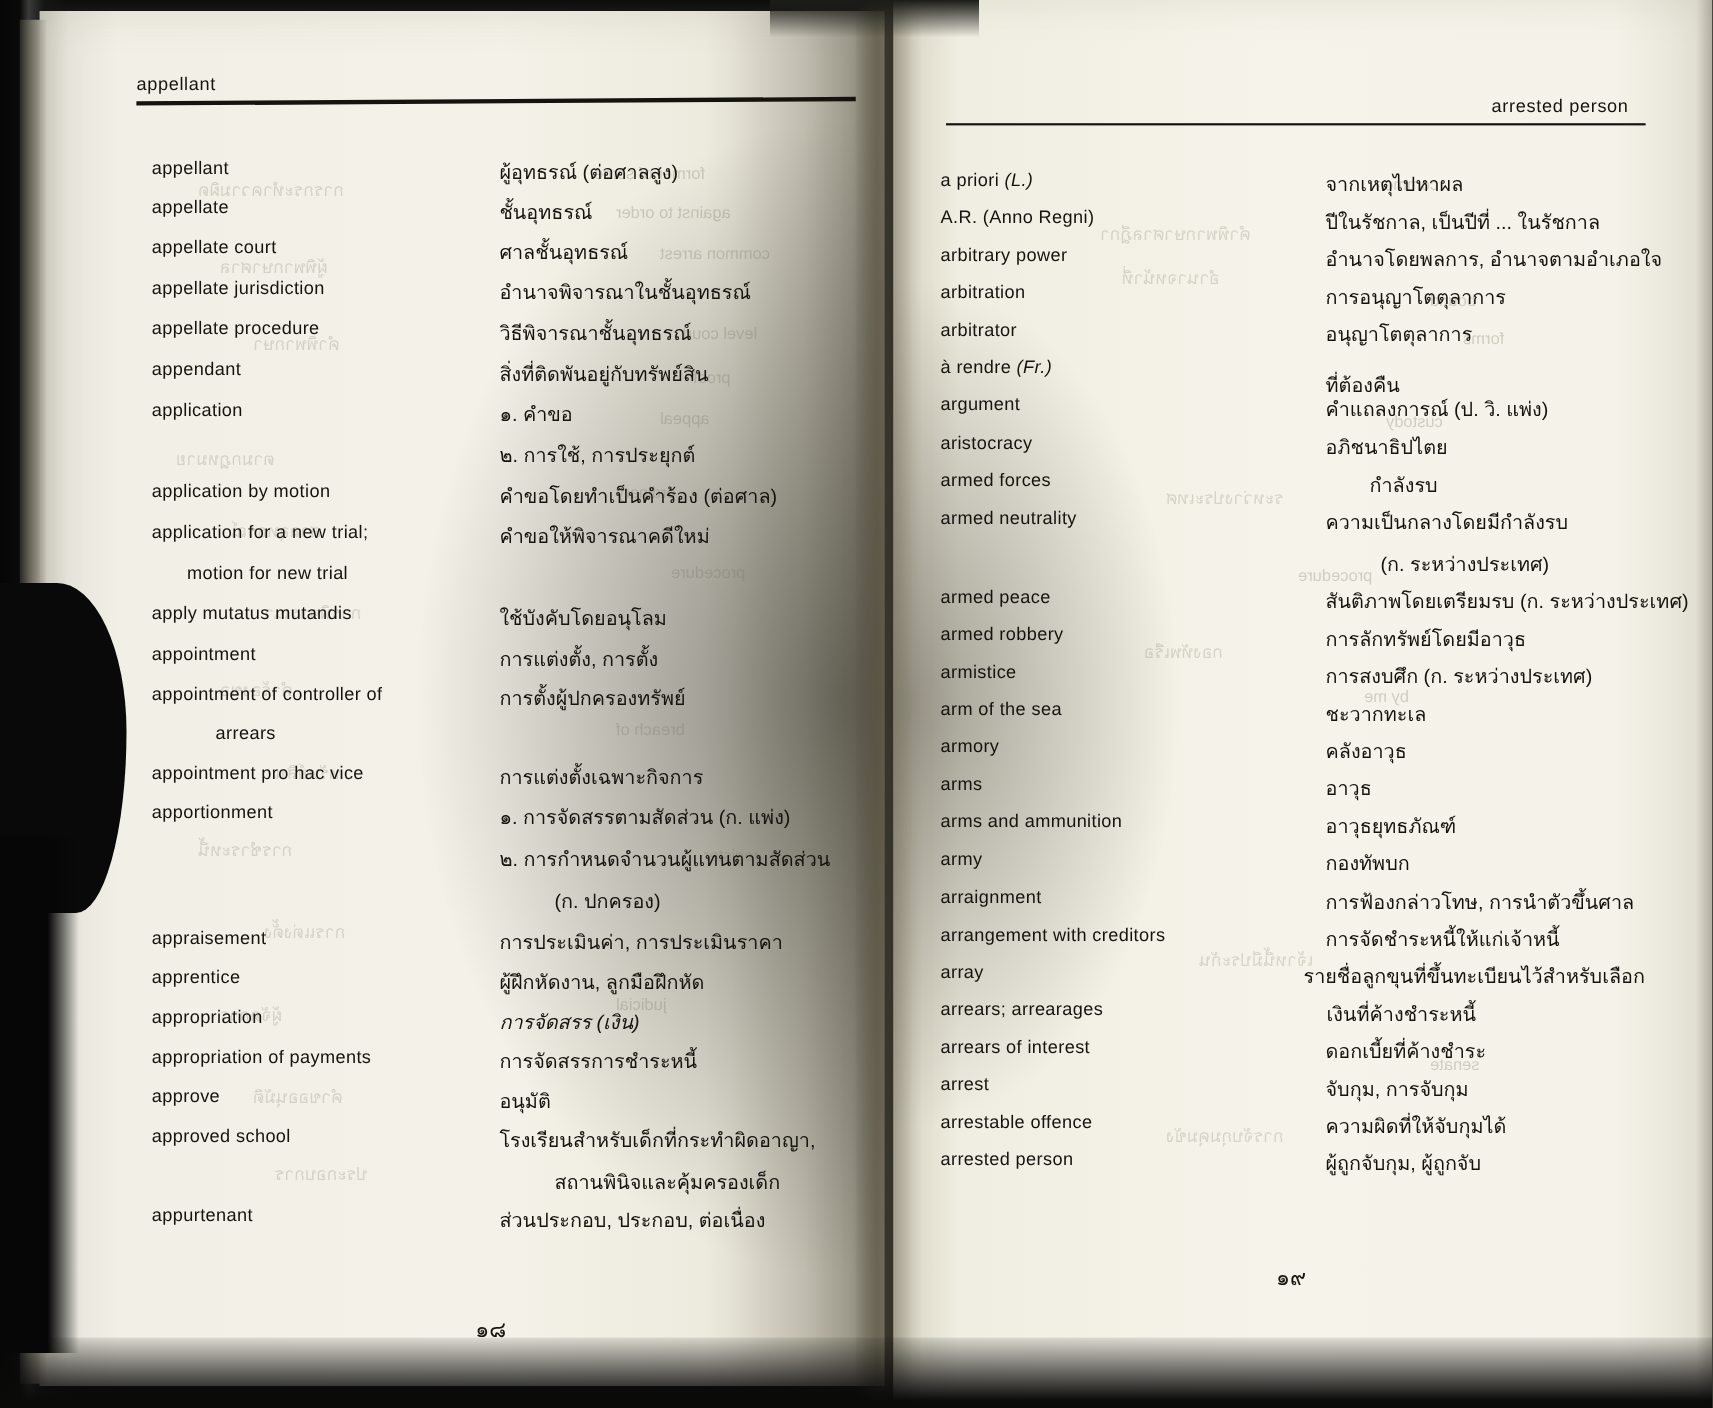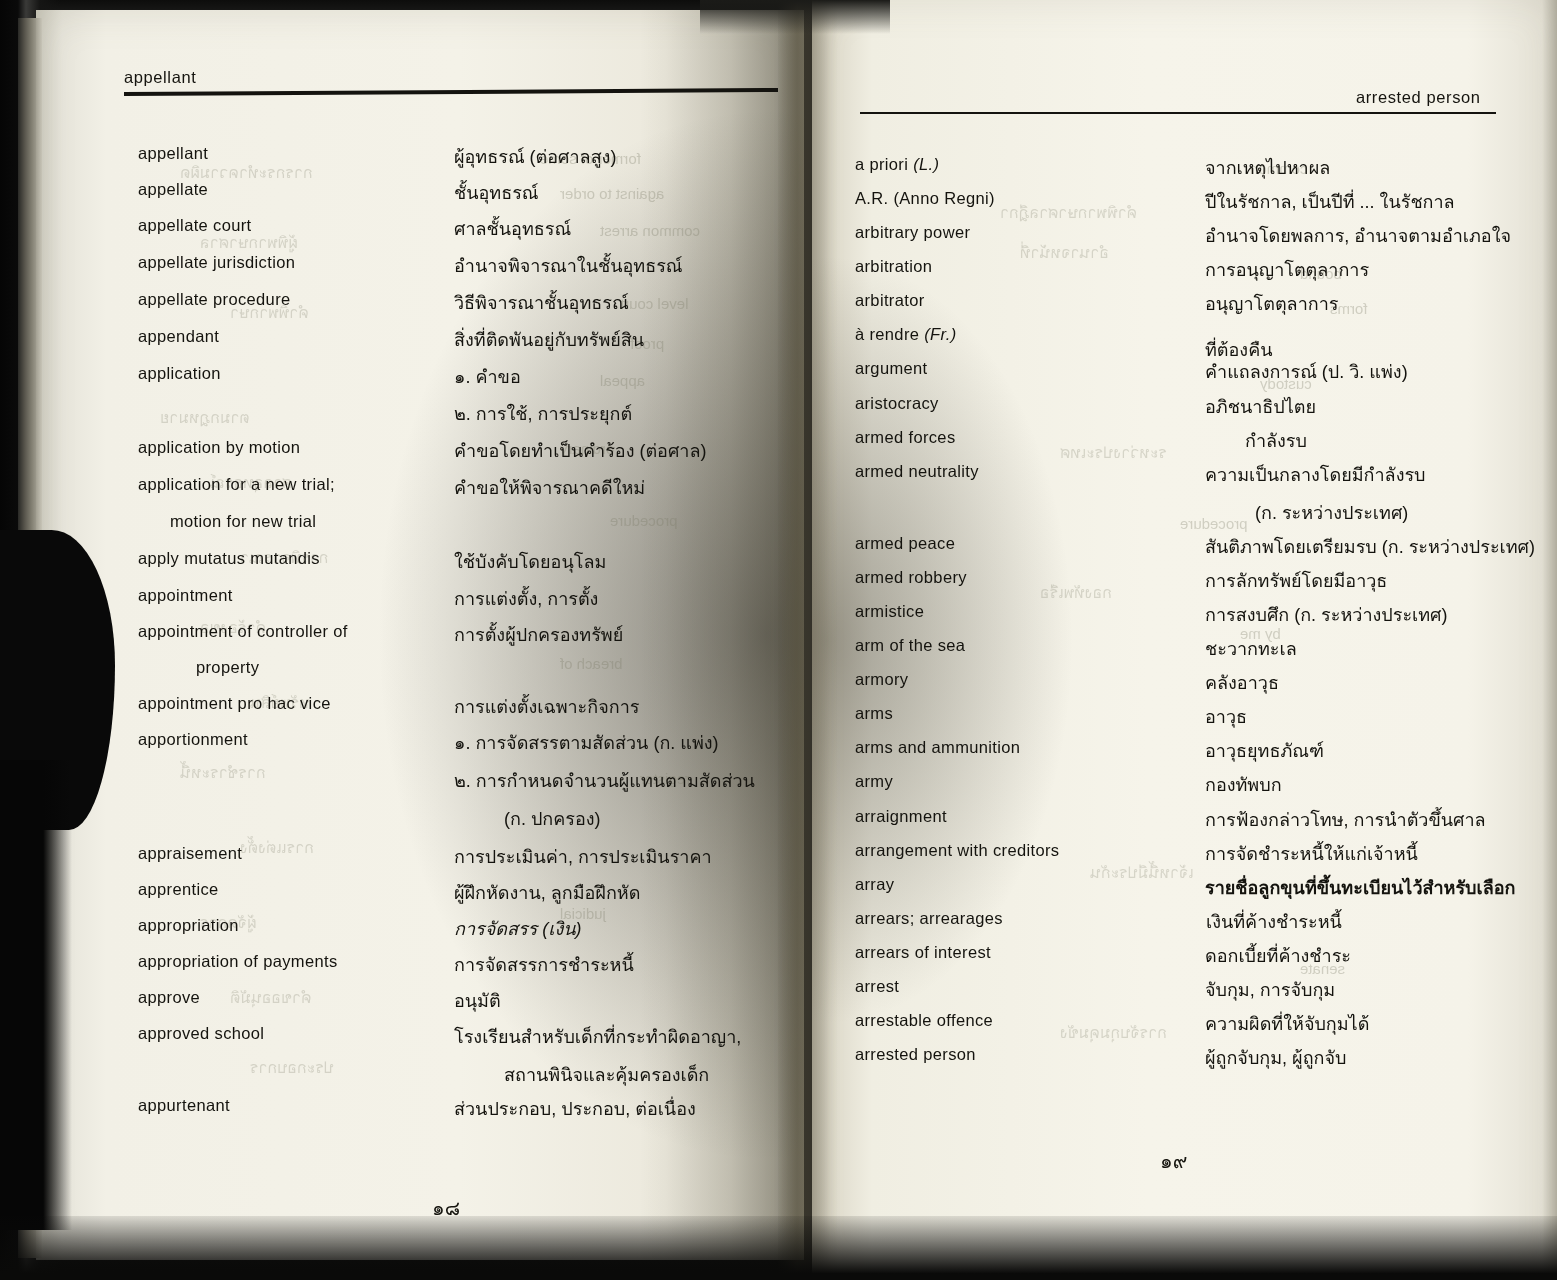--- a/index.html
+++ b/index.html
@@ -281,21 +281,21 @@
     </div>
     <div class="row" style="top:442px;">
       <span class="term">appointment</span>
       <span class="thai" style="left:316px;">การแต่งตั้ง, การตั้ง</span>
     </div>
     <div class="row" style="top:478px;">
       <span class="term">appointment of controller of</span>
       <span class="thai" style="left:316px;">การตั้งผู้ปกครองทรัพย์</span>
     </div>
     <div class="row" style="top:514px;">
-      <span class="term" style="left:58px;">property</span>
+      <span class="term" style="left:58px;">arrears</span>
     </div>
     <div class="row" style="top:550px;">
       <span class="term">appointment pro hac vice</span>
       <span class="thai" style="left:316px;">การแต่งตั้งเฉพาะกิจการ</span>
     </div>
     <div class="row" style="top:586px;">
       <span class="term">apportionment</span>
       <span class="thai" style="left:316px;">๑. การจัดสรรตามสัดส่วน (ก. แพ่ง)</span>
     </div>
     <div class="row" style="top:624px;">
@@ -421,21 +421,21 @@
     <div class="row" style="top:652px;">
       <span class="term">arraignment</span>
       <span class="thai" style="left:350px;">การฟ้องกล่าวโทษ, การนำตัวขึ้นศาล</span>
     </div>
     <div class="row" style="top:686px;">
       <span class="term">arrangement with creditors</span>
       <span class="thai" style="left:350px;">การจัดชำระหนี้ให้แก่เจ้าหนี้</span>
     </div>
     <div class="row" style="top:720px;">
       <span class="term">array</span>
-      <span class="thai" style="left:350px;font-weight:bold;">รายชื่อลูกขุนที่ขึ้นทะเบียนไว้สำหรับเลือก</span>
+      <span class="thai" style="left:330px;">รายชื่อลูกขุนที่ขึ้นทะเบียนไว้สำหรับเลือก</span>
     </div>
     <div class="row" style="top:754px;">
       <span class="term">arrears; arrearages</span>
       <span class="thai" style="left:335px;margin-left:16px;">เงินที่ค้างชำระหนี้</span>
     </div>
     <div class="row" style="top:788px;">
       <span class="term">arrears of interest</span>
       <span class="thai" style="left:350px;">ดอกเบี้ยที่ค้างชำระ</span>
     </div>
     <div class="row" style="top:822px;">

